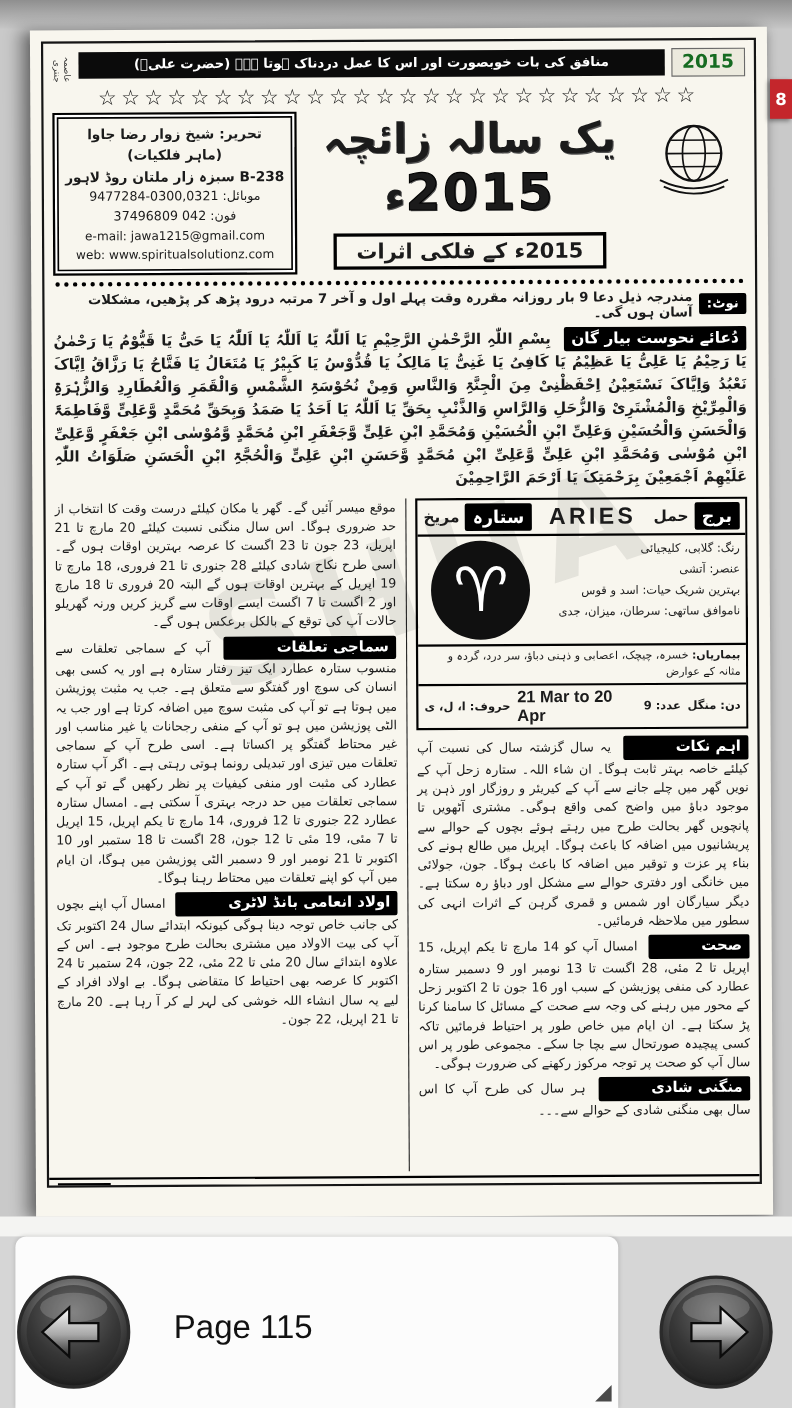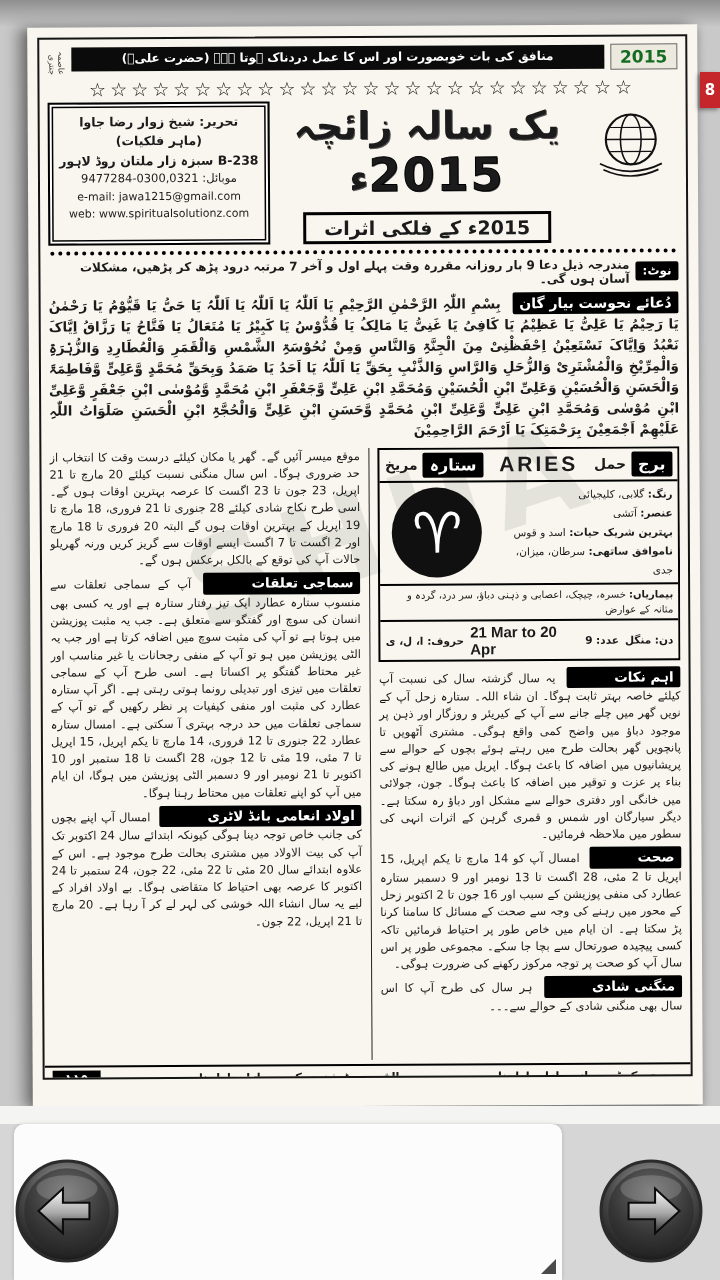--- a/index.html
+++ b/index.html
@@ -61,21 +61,21 @@
   .para{direction:rtl;text-align:justify;font-size:11.5px;line-height:1.5;margin:0 0 4px 0;}
   .para .chip{font-size:13.5px;margin-left:5px;padding-left:48px;}
   
   .sign{border:2px solid #000;direction:rtl;margin-bottom:6px;}
   .sign-head{display:flex;align-items:center;gap:5px;padding:3px 5px;border-bottom:2px solid #000;}
   .sign-head .v{font-weight:bold;font-size:14px;}
   .aries{flex:1;text-align:center;font-weight:bold;font-size:21px;letter-spacing:3px;direction:ltr;
     font-family:"Liberation Sans",sans-serif;}
   .sign-body{display:flex;border-bottom:2px solid #000;}
   .sign-rows{flex:1;padding:3px 5px;font-size:10.5px;line-height:1.8;}
-  .sign-rows .lbl{font-weight:bold;}
+  .sign-rows .lbl{font-weight:normal;}
   .sign-glyph{width:106px;display:flex;align-items:center;justify-content:center;padding:4px;}
   .circle{width:90px;height:90px;border-radius:50%;background:#101010;color:#fff;
     display:flex;align-items:center;justify-content:center;font-size:56px;}
   .sign-dis{border-bottom:2px solid #000;font-size:10px;padding:2px 5px;line-height:1.5;}
   .sign-foot{display:flex;align-items:center;gap:6px;font-size:10.5px;font-weight:bold;padding:2px 5px;}
   .dates{flex:1;text-align:left;direction:ltr;font-size:15px;font-weight:bold;
     font-family:"Liberation Sans",sans-serif;}
   
   .pfoot{display:flex;direction:rtl;align-items:center;justify-content:space-between;
     border-top:2px solid #000;margin:4px -8px 0 -8px;padding:3px 8px;
@@ -115,20 +115,21 @@
     </div>
 
     <div class="stars">☆☆☆☆☆☆☆☆☆☆☆☆☆☆☆☆☆☆☆☆☆☆☆☆☆☆</div>
 
     <div class="header">
       <div class="contact">
         <div class="b">تحریر: شیخ زوار رضا جاوا</div>
         <div class="b">(ماہر فلکیات)</div>
         <div class="b">238-B سبزہ زار ملتان روڈ لاہور</div>
         <div>موبائل: 0300,0321-9477284</div>
+        <div>فون: 042 37496809</div>
         <div class="ltr">e-mail: jawa1215@gmail.com</div>
         <div class="ltr">web: www.spiritualsolutionz.com</div>
       </div>
       <div class="titleblock">
         <div class="bigtitle">
           <span>یک سالہ زائچہ</span>
           <span class="yr">2015</span><span>ء</span>
         </div>
         <div class="subtitle">2015ء کے فلکی اثرات</div>
       </div>
@@ -228,20 +229,21 @@
   </div>
 </div>
 
 <div class="red-tab">8</div>
 
 <div class="bottombar">
   <div class="strip"></div>
   <div class="panel">
     <div class="handle"></div>
   </div>
+  <div class="page-label">Page 115</div>
 
   <button class="navbtn left">
     <svg viewBox="0 0 104 104" width="106" height="106">
       <defs>
         <radialGradient id="gL" cx="50%" cy="32%" r="75%">
           <stop offset="0%" stop-color="#b9b9b9"></stop>
             <stop offset="55%" stop-color="#4a4a4a"></stop>
             <stop offset="100%" stop-color="#0d0d0d"></stop>
         </radialGradient>
         <linearGradient id="aL" x1="0" y1="0" x2="0" y2="1">

